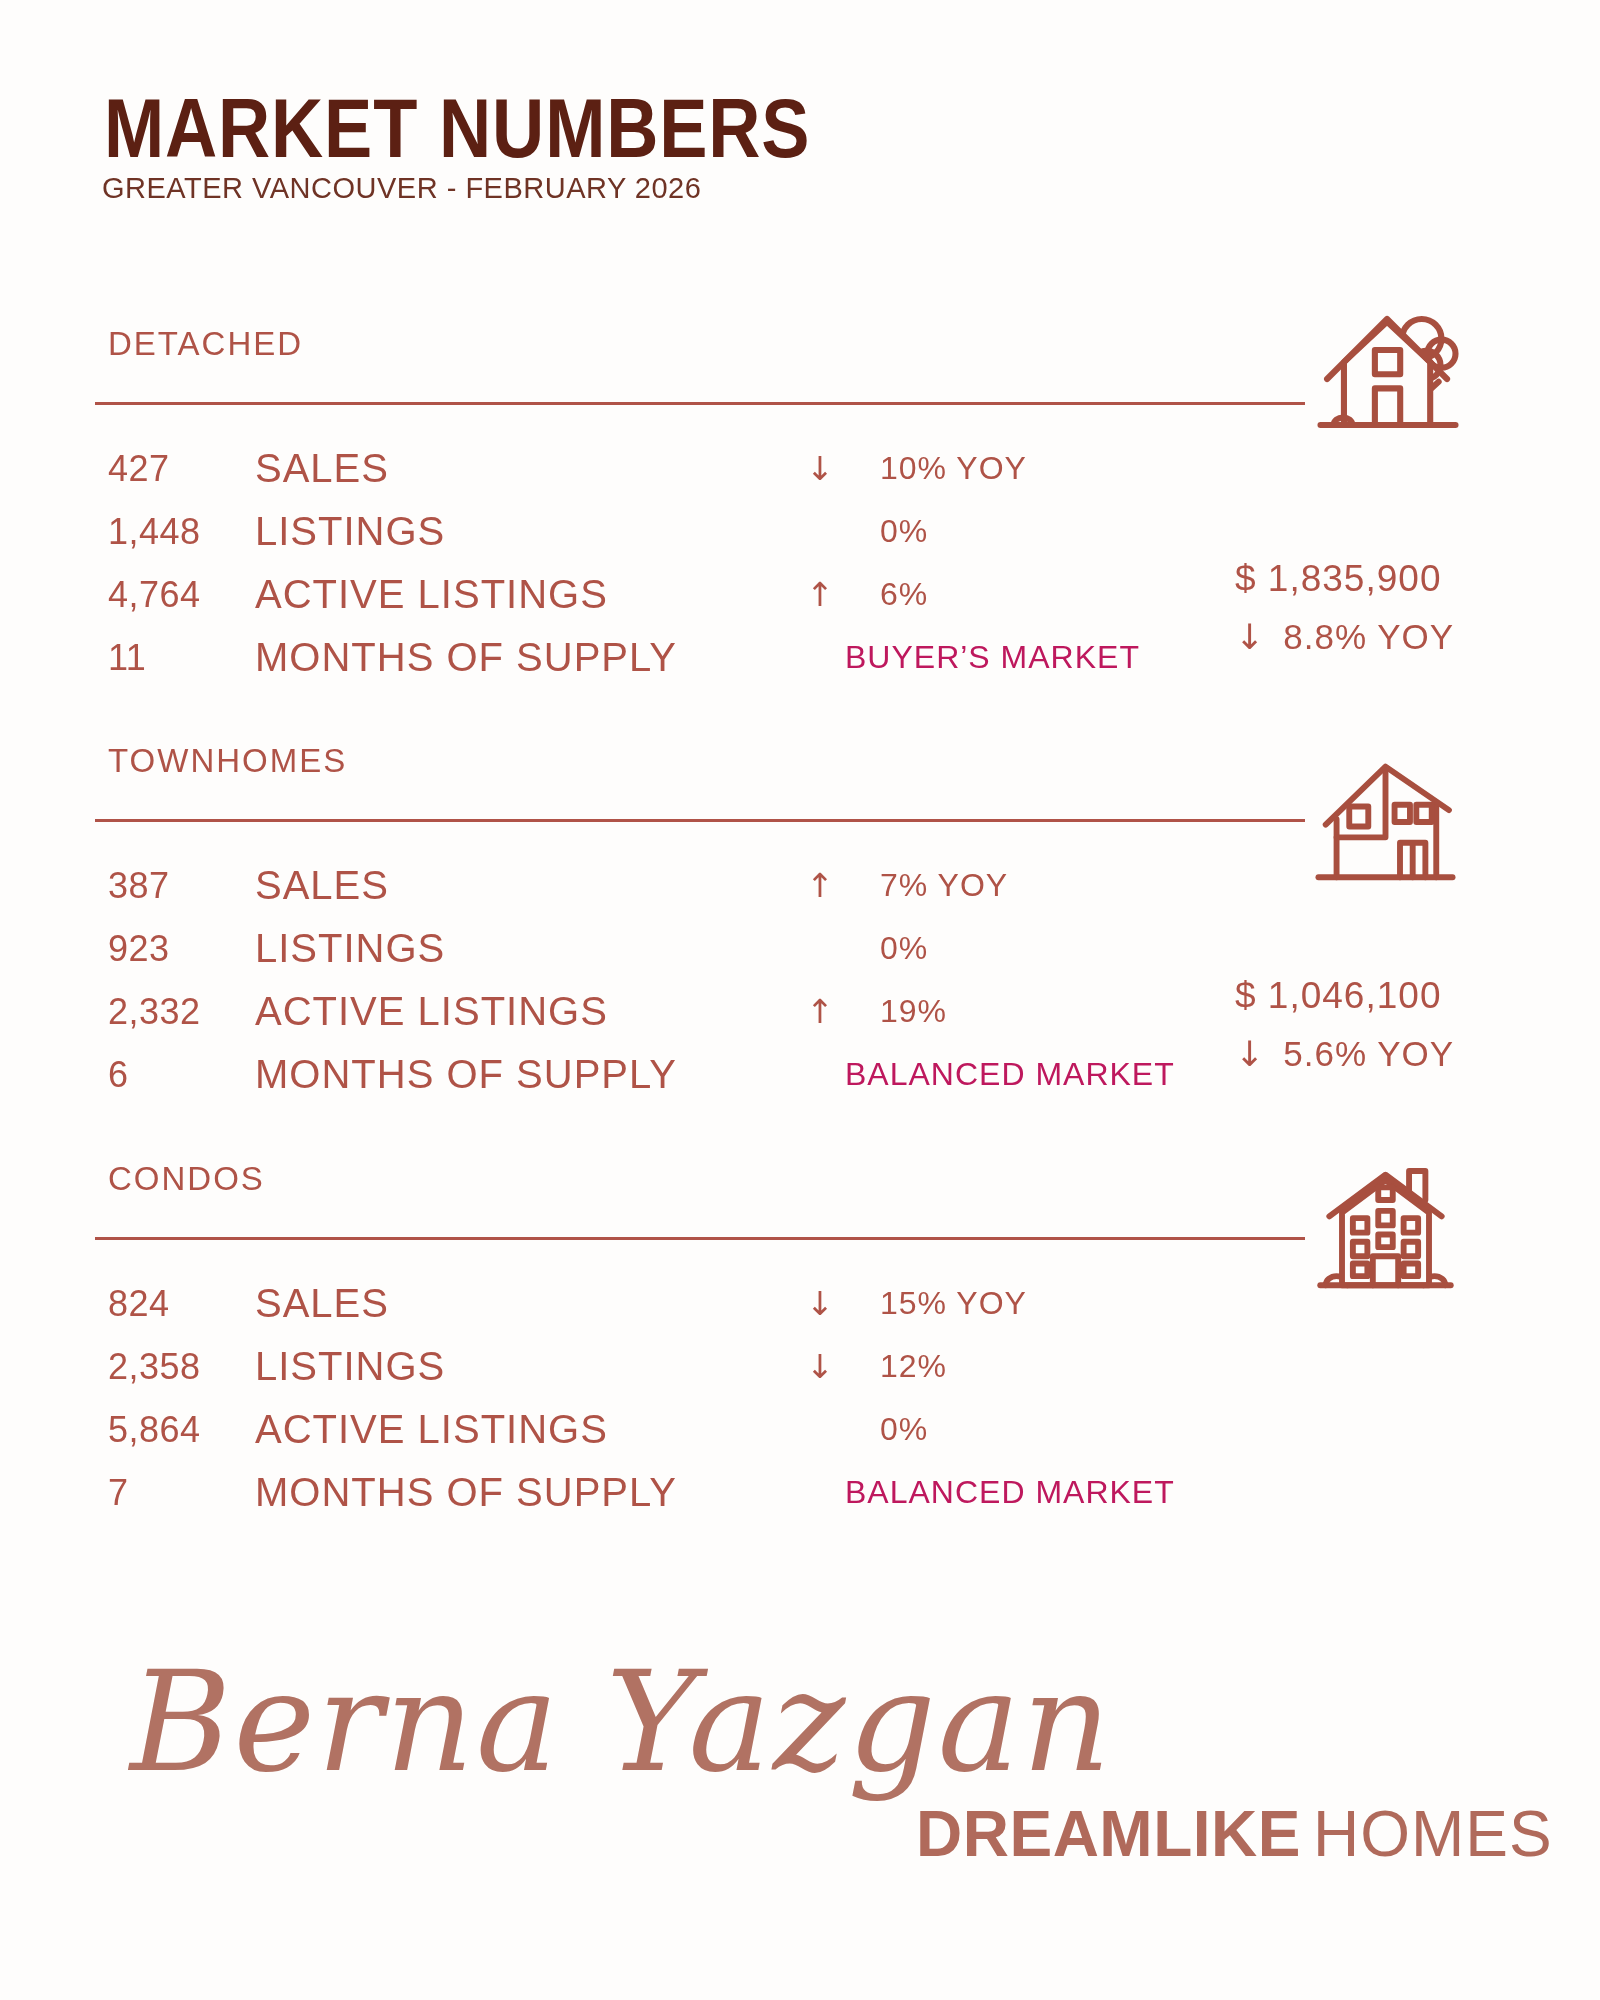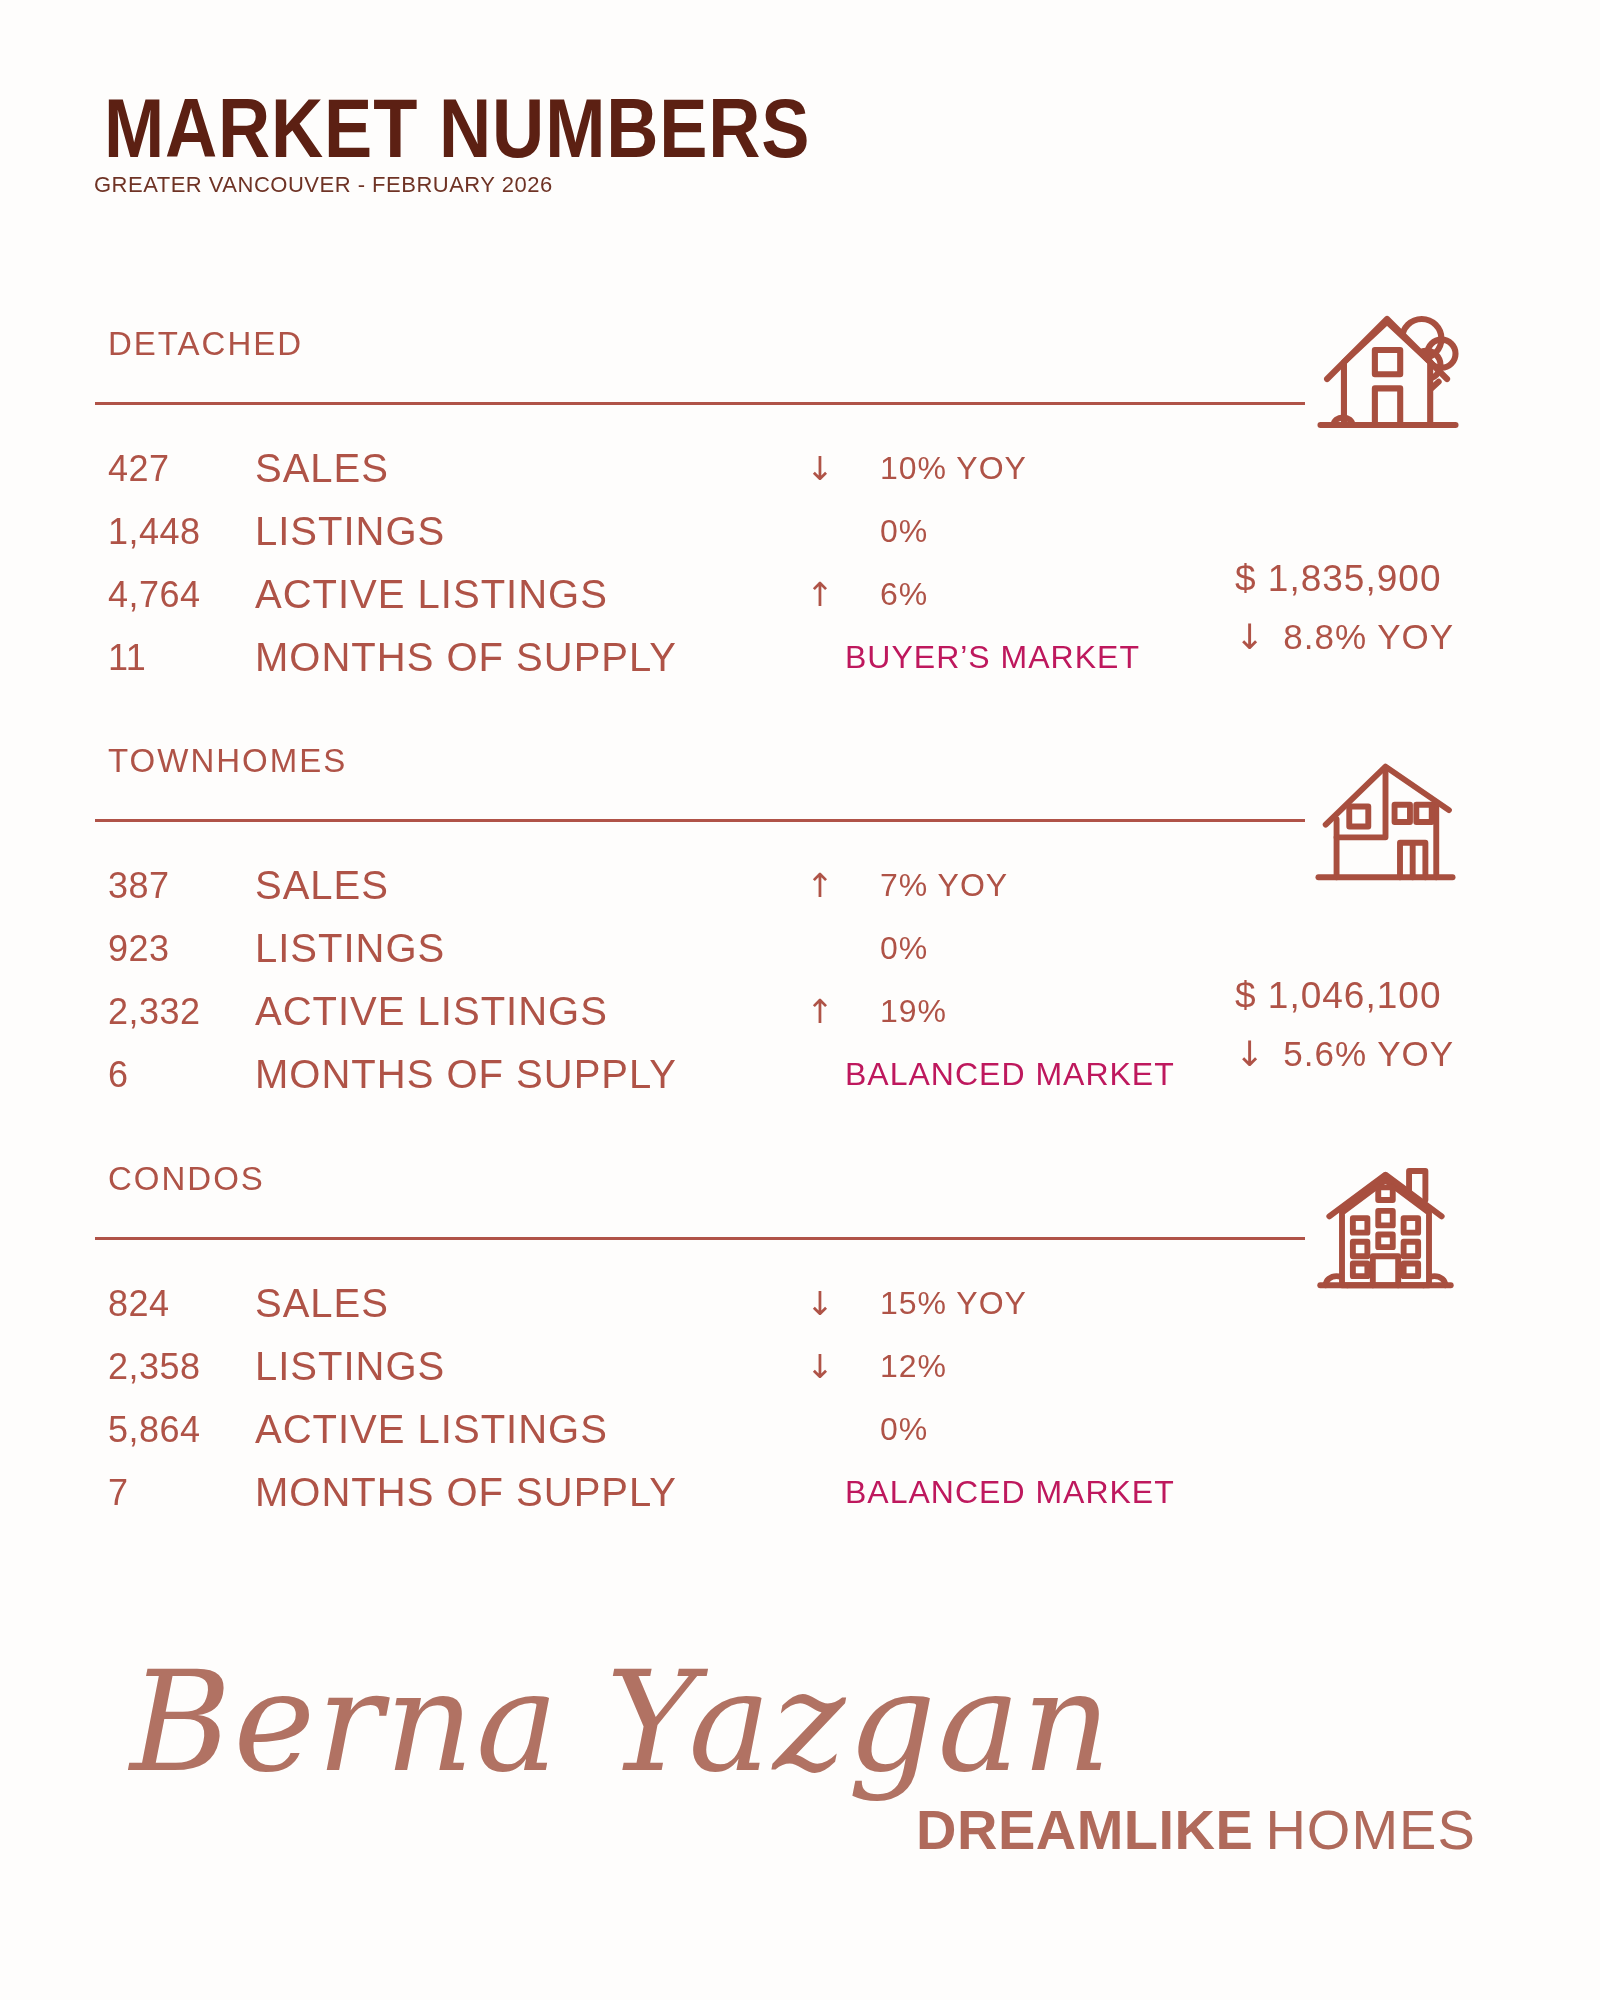--- a/index.html
+++ b/index.html
@@ -9,22 +9,22 @@
     font-family:"Liberation Sans", sans-serif;
     -webkit-font-smoothing:antialiased;
   }
   
   .page-title{
     position:absolute;left:104px;top:80px;
     font-size:84px;font-weight:800;letter-spacing:1px;color:#5c2013;
     transform:scaleX(0.86);transform-origin:left top;white-space:nowrap;
   }
   .page-subtitle{
-    position:absolute;left:94px;top:172px;
-    font-size:22px;font-weight:400;letter-spacing:0.5px;color:#6f3325;white-space:nowrap;
+    position:absolute;left:102px;top:172px;
+    font-size:29px;font-weight:400;letter-spacing:0.5px;color:#6f3325;white-space:nowrap;
   }
   
   .section{position:absolute;left:95px;width:1410px;height:420px;}
   .s1{top:325px;}
   .s2{top:742px;}
   .s3{top:1160px;}
   .sec-title{
     position:absolute;left:13px;top:0;
     font-size:33px;letter-spacing:2px;color:#af5347;white-space:nowrap;
   }
@@ -49,21 +49,21 @@
   .s3 .icon{top:-8px;width:145px;height:145px;}
   .icon svg{width:100%;height:100%;}
   .ic{stroke:#a84f3f;stroke-width:6.5;fill:none;stroke-linecap:round;stroke-linejoin:round;}
   .ic-fill{stroke:#a84f3f;stroke-width:6.5;fill:#fefdfc;stroke-linecap:round;stroke-linejoin:round;}
   
   .signature{
     position:absolute;left:130px;top:1640px;width:1340px;
     font-family:"DejaVu Serif", serif;font-style:italic;
     font-size:138px;color:#b17263;letter-spacing:2px;white-space:nowrap;line-height:1.2;
   }
-  .brand{position:absolute;left:916px;top:1797px;white-space:nowrap;font-size:56px;color:#b06a5b;}
+  .brand{position:absolute;left:916px;top:1797px;white-space:nowrap;font-size:64px;color:#b06a5b;}
   .brand-bold{font-weight:800;letter-spacing:0.5px;}
   .brand-light{font-weight:300;letter-spacing:1px;margin-left:12px;}
 </style>
 </head>
 <body>
 
 <div class="page-title">MARKET NUMBERS</div>
 <div class="page-subtitle">GREATER VANCOUVER - FEBRUARY 2026</div>
 
 <div class="section s1">

